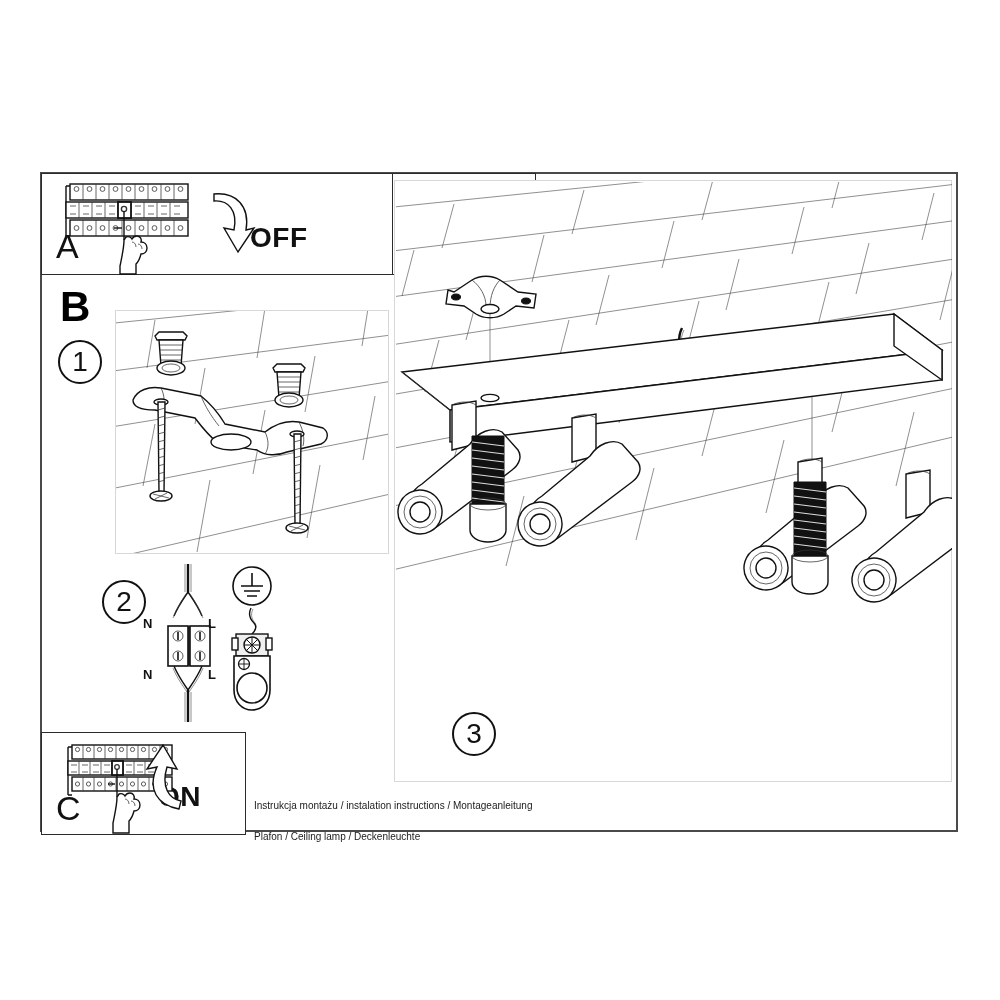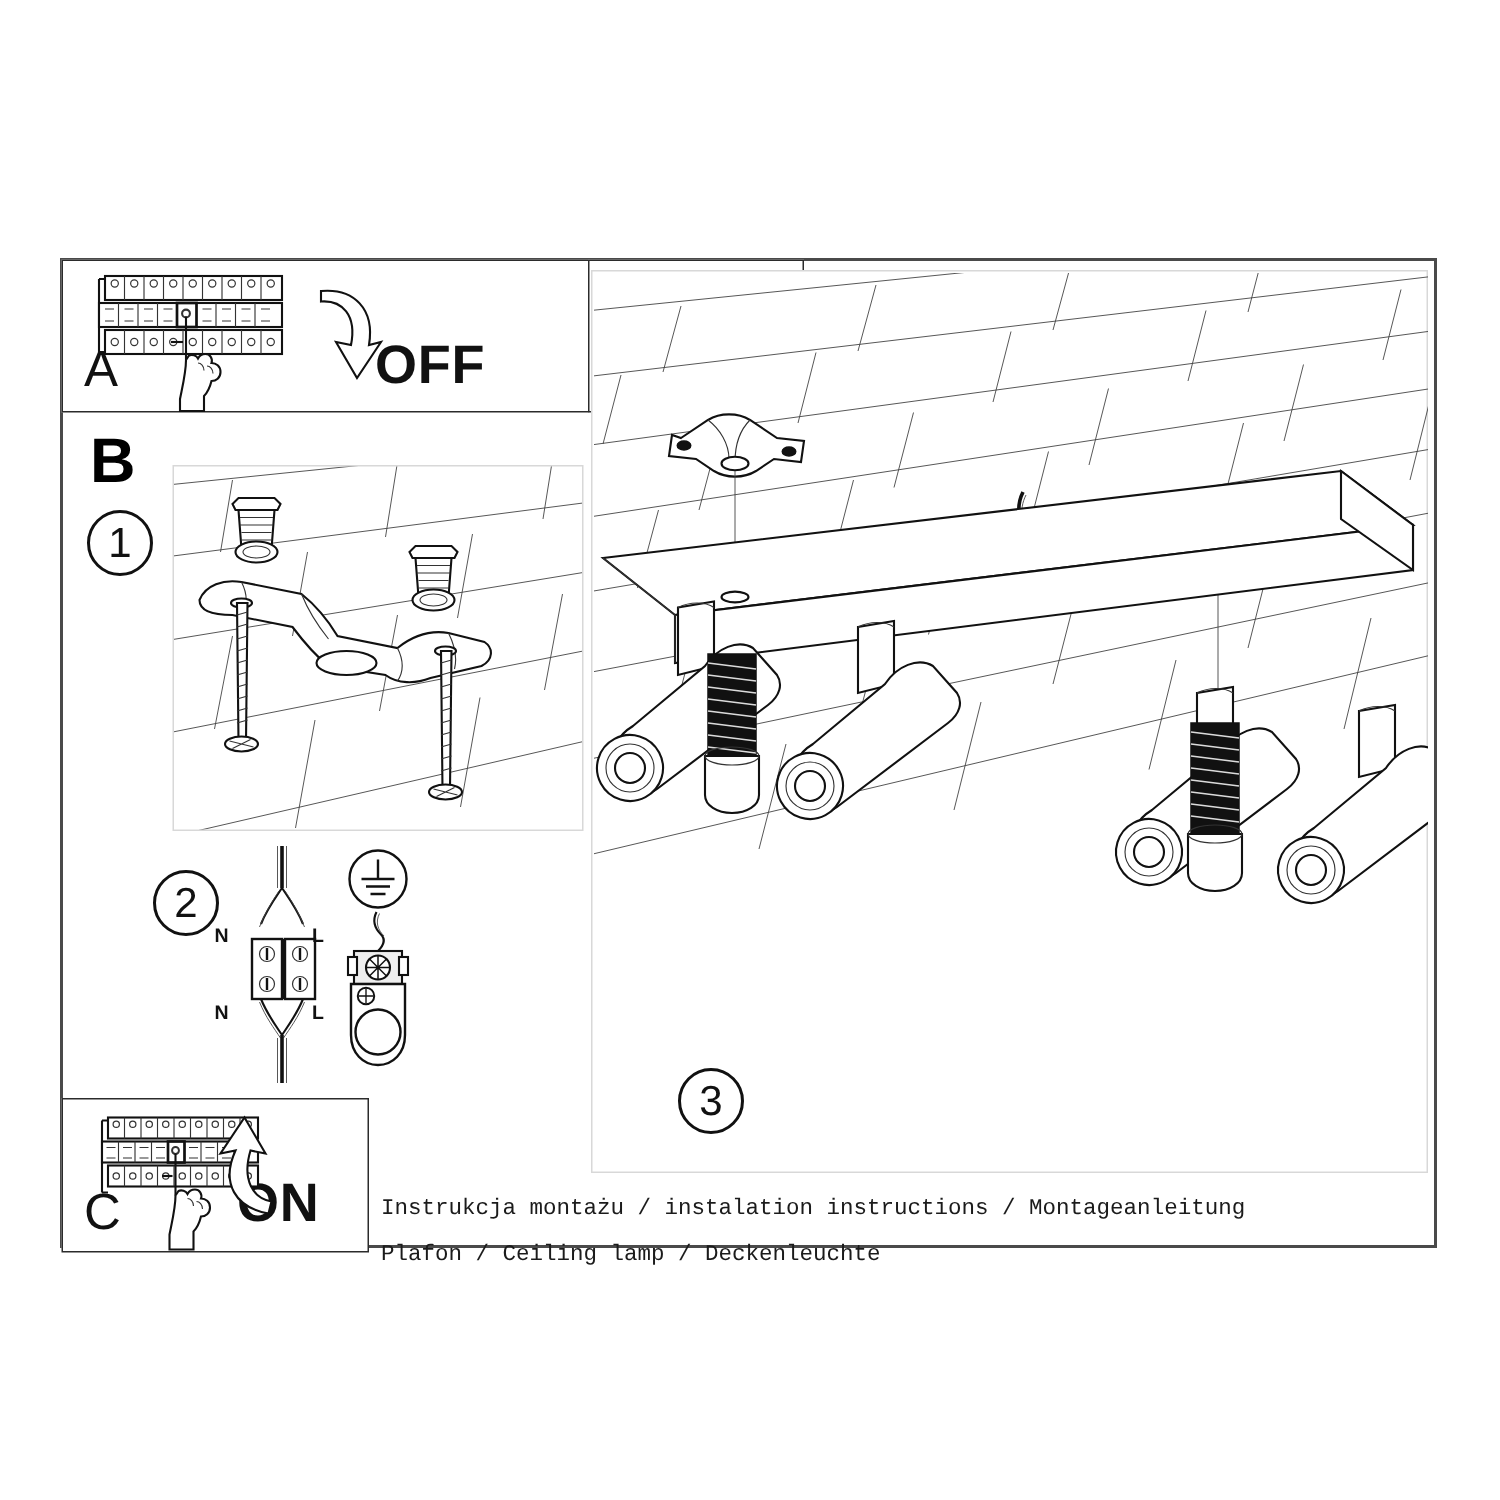--- a/index.html
+++ b/index.html
@@ -9,25 +9,25 @@
   .sheet{position:absolute;left:40px;top:172px;width:918px;height:660px;
          border:2px solid #4a4a4a;box-sizing:border-box;background:#fff;}
 
   
   .panel{position:absolute;box-sizing:border-box;border:1.6px solid #2b2b2b;background:#fff;}
   .panel-inner-light{position:absolute;box-sizing:border-box;border:1.4px solid #d8d8d8;background:#fff;}
 
   .step-letter{position:absolute;font-size:34px;font-weight:400;line-height:1;
                font-family:"Liberation Sans", sans-serif;color:#111;}
   .big-letter{position:absolute;font-size:42px;font-weight:700;line-height:1;color:#000;}
-  .word{position:absolute;font-size:36px;font-weight:700;letter-spacing:.5px;color:#111;}
+  .word{position:absolute;font-size:28px;font-weight:700;letter-spacing:.5px;color:#111;}
   .num-circle{position:absolute;width:44px;height:44px;border:2.4px solid #111;border-radius:50%;
               display:flex;align-items:center;justify-content:center;
               font-size:28px;font-weight:400;color:#111;box-sizing:border-box;}
-  .caption{position:absolute;font-size:15px;line-height:17px;color:#1b1b1b;white-space:pre-line;font-family:Liberation Mono, monospace;}
+  .caption{position:absolute;font-size:10px;line-height:17px;color:#1b1b1b;white-space:pre-line;}
   .lbl{position:absolute;font-size:13px;font-weight:700;color:#111;}
   .tiny{position:absolute;font-size:8px;font-weight:700;font-style:italic;color:#111;}
 
   svg{display:block;overflow:visible;}
   .ln{fill:none;stroke:#111;stroke-width:1.4;}
   .ln-thin{fill:none;stroke:#333;stroke-width:.75;}
   .ln-hair{fill:none;stroke:#444;stroke-width:.6;}
   .fillw{fill:#fff;stroke:#111;stroke-width:1.4;}
   .fillw-thin{fill:#fff;stroke:#333;stroke-width:.8;}
   .fillk{fill:#111;stroke:#111;stroke-width:1;}

